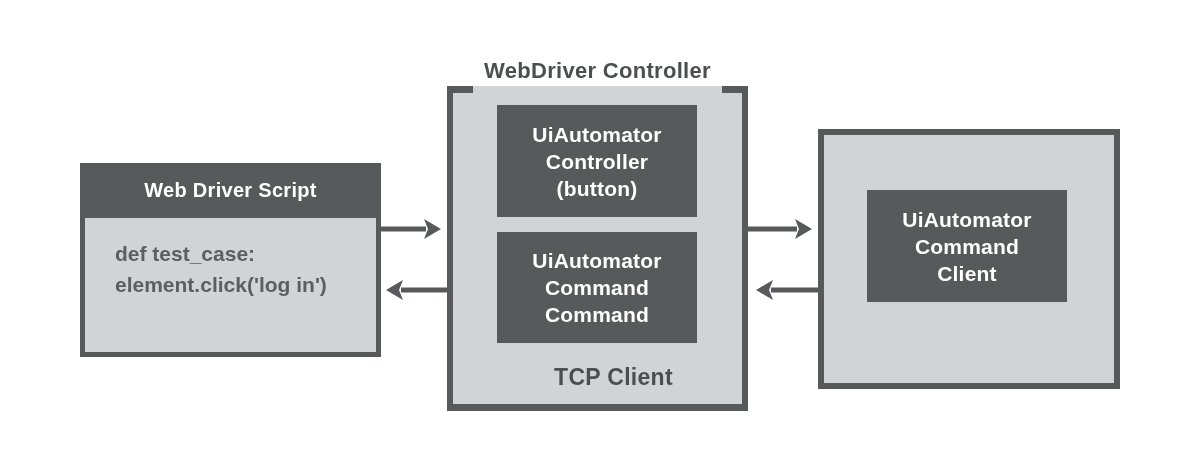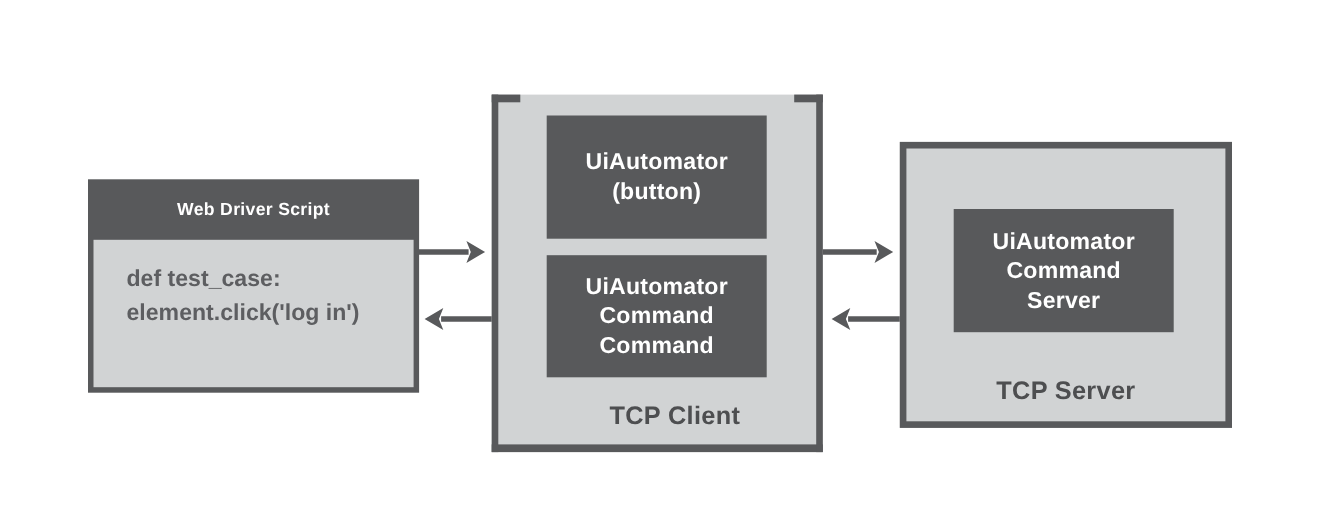--- a/index.html
+++ b/index.html
@@ -15,21 +15,21 @@
 
   
   .script-box {
     left: 80px; top: 163px; width: 301px; height: 194px;
     background: var(--dark, #58595b);
     box-sizing: border-box;
   }
   .script-header {
     position: absolute; top: 0; left: 0; right: 0; height: 55px;
     display: flex; align-items: center; justify-content: center;
-    color: var(--white, #ffffff); font-weight: bold; font-size: 16px;
+    color: var(--white, #ffffff); font-weight: bold; font-size: 20px;
     letter-spacing: 0.3px;
   }
   .script-body {
     position: absolute; top: 55px; left: 5px; right: 5px; bottom: 5px;
     background: var(--light, #d1d3d4);
     color: var(--code_text, #5d5e61);
     font-size: 21px; font-weight: 600; line-height: 31px;
     padding: 20px 0 15px 30px; box-sizing: border-box;
   }
   .code-line { display: block; white-space: nowrap; }
@@ -98,46 +98,47 @@
   <div class="abs script-box">
     <div class="script-header">
       <span>Web Driver Script</span>
     </div>
     <div class="script-body">
       <span class="code-line">def test_case:</span>
       <span class="code-line">element.click('log in')</span>
     </div>
   </div>
 
+  <div class="abs controller-title">WebDriver Controller</div>
   <div class="abs controller-box"></div>
   <div class="abs cap cap-left"></div>
   <div class="abs cap cap-right"></div>
 
   <div class="abs node node-controller-android">
     <span class="node-line">UiAutomator</span>
+    <span class="node-line">Controller</span>
     <span class="node-line">(button)</span>
   </div>
 
   <div class="abs node node-command-client">
     <span class="node-line">UiAutomator</span>
     <span class="node-line">Command</span>
     <span class="node-line">Command</span>
   </div>
 
   <div class="abs tcp-label tcp-client">TCP Client</div>
 
   <div class="abs server-box"></div>
 
   <div class="abs node node-command-server">
     <span class="node-line">UiAutomator</span>
     <span class="node-line">Command</span>
-    <span class="node-line">Server</span>
+    <span class="node-line">Client</span>
   </div>
 
-  <div class="abs tcp-label tcp-server">TCP Server</div>
 
   <svg class="arrows" viewBox="0 0 1200 460" xmlns="http://www.w3.org/2000/svg">
     <g>
       <line x1="380" y1="229" x2="426" y2="229"></line>
       <polygon points="424,219 441,229 424,239 428,229"></polygon>
     </g>
     <g>
       <line x1="447" y1="290" x2="401" y2="290"></line>
       <polygon points="403,280 386,290 403,300 399,290"></polygon>
     </g>

